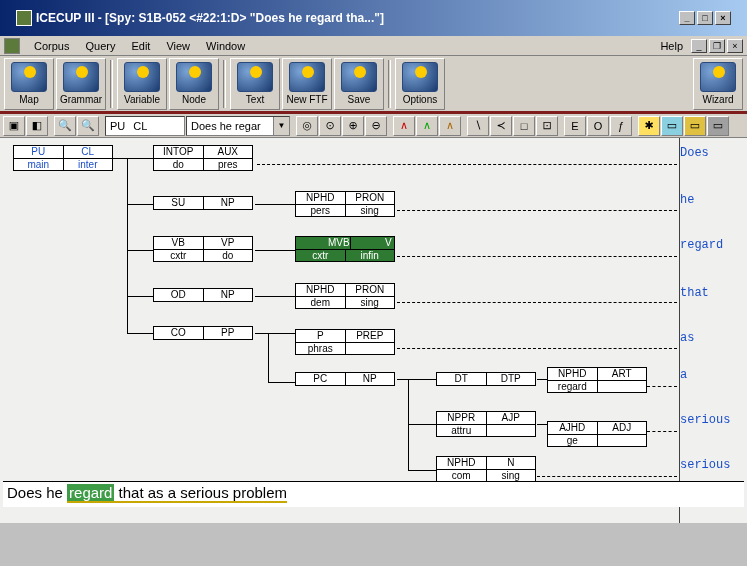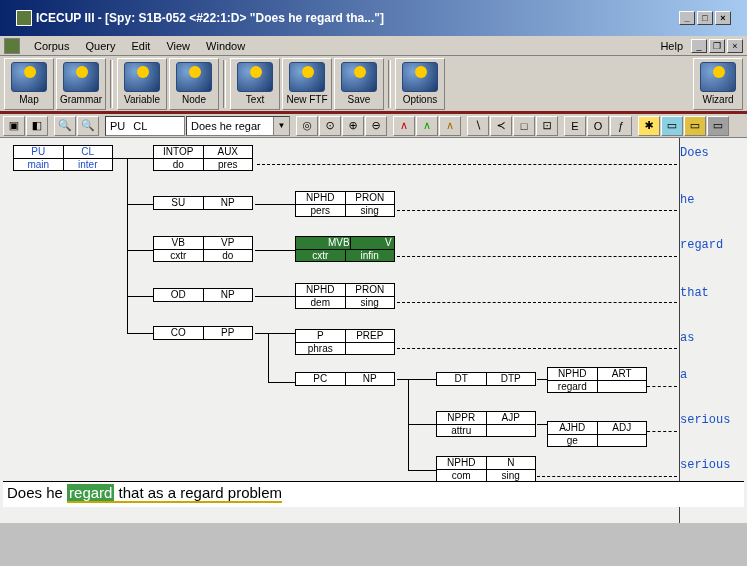--- a/index.html
+++ b/index.html
@@ -371,15 +371,15 @@
         </div>
       <div class="rowbot">
           <div class="cell">ge</div>
           <div class="cell"></div>
         </div>
     </div>
 
   </div>
 
   <div class="sentence">
-    <span>Does he </span><span class="hl">regard</span><span class="ul"> that as a regard problem</span>
+    <span>Does he </span><span class="hl">regard</span><span class="ul"> that as a serious problem</span>
   </div>
 </div>
 
 </body></html>

